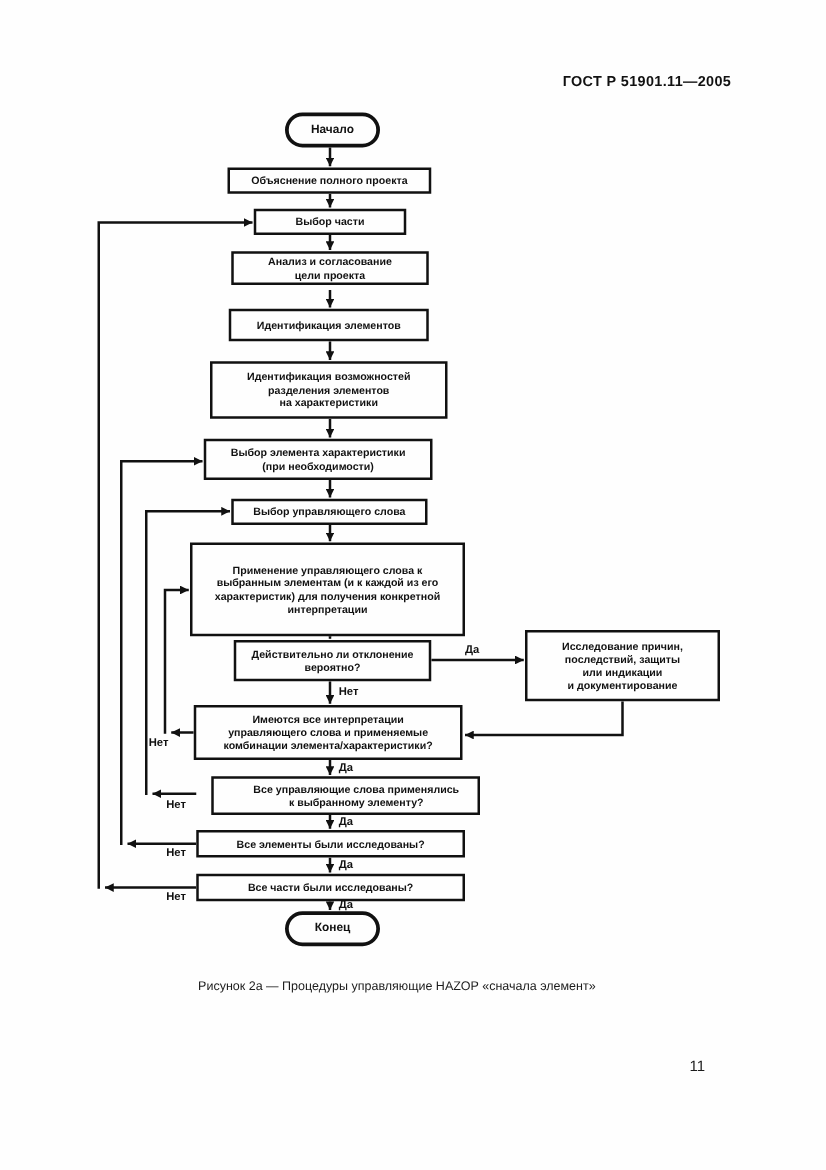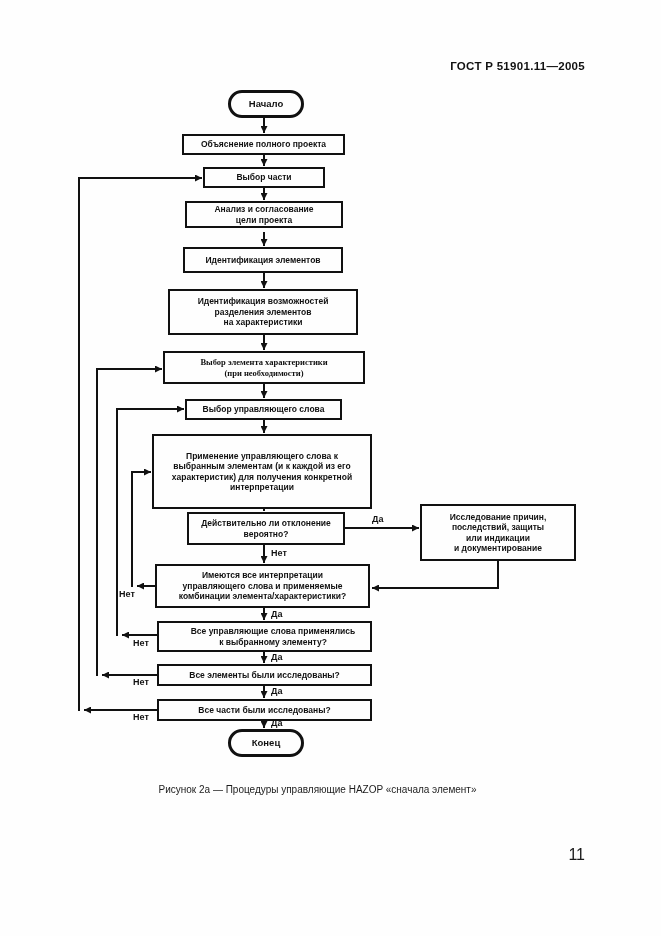--- a/index.html
+++ b/index.html
@@ -56,22 +56,22 @@
     top: 784px;
     left: 0;
     right: 26px;
     text-align: center;
     font-size: 10px;
     color: #1c1c1c;
   }
   .page-number {
     position: absolute;
     top: 846px;
-    right: 76px;
-    font-size: 16px;
+    right: 97px;
+    font-size: 12px;
     color: #1c1c1c;
   }
 </style>
 </head>
 <body>
 
 <div class="page">
 
   <div class="doc-header">ГОСТ Р 51901.11—2005</div>
 
@@ -125,21 +125,21 @@
 
     <div class="node" style="left:185px; top:201px; width:158px; height:27px;">Анализ и согласование
 цели проекта</div>
 
     <div class="node" style="left:183px; top:247px; width:160px; height:26px;">Идентификация элементов</div>
 
     <div class="node" style="left:168px; top:289px; width:190px; height:46px;">Идентификация возможностей
 разделения элементов
 на характеристики</div>
 
-    <div class="node" style="left:163px; top:351px; width:202px; height:33px;font-family:Liberation Serif, serif;">Выбор элемента характеристики
+    <div class="node" style="left:163px; top:351px; width:183px; height:33px;">Выбор элемента характеристики
 (при необходимости)</div>
 
     <div class="node" style="left:185px; top:399px; width:157px; height:21px;">Выбор управляющего слова</div>
 
     <div class="node" style="left:152px; top:434px; width:220px; height:75px;">Применение управляющего слова к
 выбранным элементам (и к каждой из его
 характеристик) для получения конкретной
 интерпретации</div>
 
     <div class="node" style="left:187px; top:512px; width:158px; height:33px;">Действительно ли отклонение
@@ -147,21 +147,21 @@
 
     <div class="node" style="left:420px; top:504px; width:156px; height:57px;">Исследование причин,
 последствий, защиты
 или индикации
 и документирование</div>
 
     <div class="node" style="left:155px; top:564px; width:215px; height:44px;">Имеются все интерпретации
 управляющего слова и применяемые
 комбинации элемента/характеристики?</div>
 
-    <div class="node" style="left:157px; top:621px; width:215px; height:31px;padding-left:20px;">Все управляющие слова применялись
+    <div class="node" style="left:169px; top:621px; width:215px; height:31px;padding-left:20px;">Все управляющие слова применялись
 к выбранному элементу?</div>
 
     <div class="node" style="left:157px; top:664px; width:215px; height:22px;text-align:right;">Все элементы были исследованы?</div>
 
     <div class="node" style="left:157px; top:699px; width:215px; height:22px;">Все части были исследованы?</div>
 
     <div class="node terminal" style="left:228px; top:729px; width:76px; height:28px;">Конец</div>
 
     <div class="edge-label" style="left:271px; top:549px;">Нет</div>
     <div class="edge-label" style="left:372px; top:515px;">Да</div>

